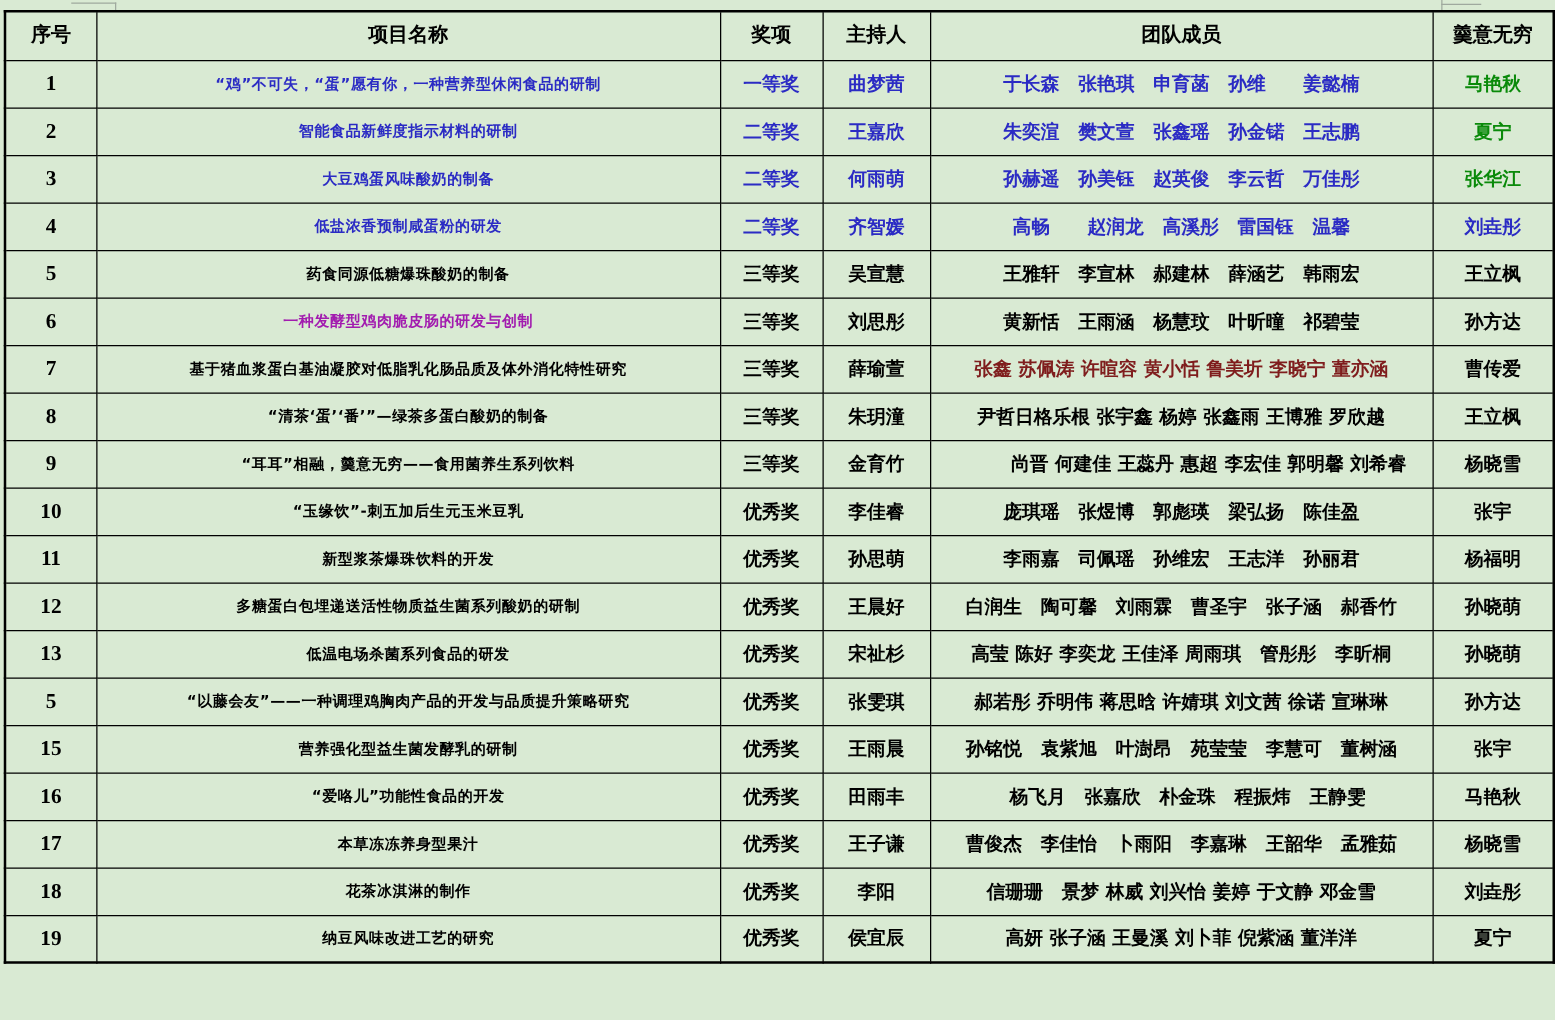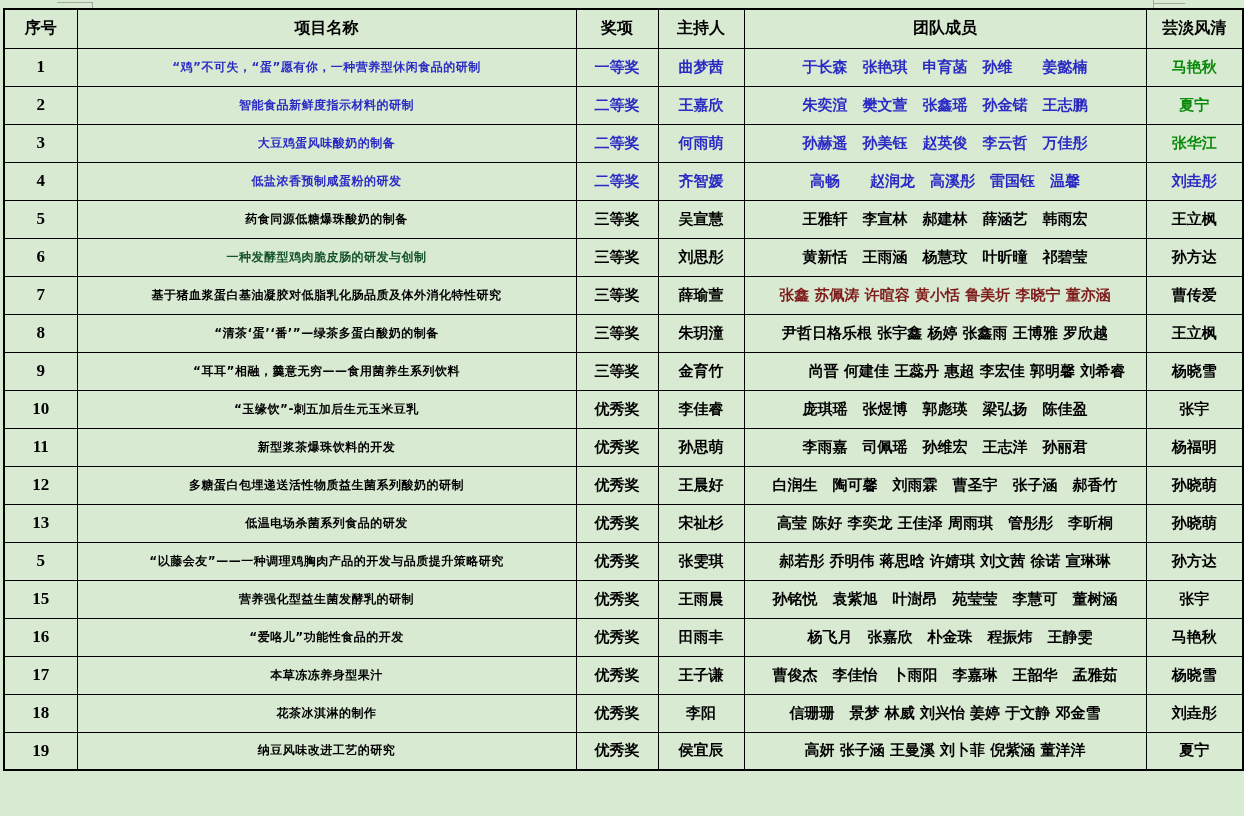--- a/index.html
+++ b/index.html
@@ -60,21 +60,21 @@
       <col style="width:402px">
       <col style="width:97px">
     </colgroup>
     <thead>
       <tr>
         <th>序号</th>
         <th>项目名称</th>
         <th>奖项</th>
         <th>主持人</th>
         <th>团队成员</th>
-        <th>芸淡风清</th>
+        <th>羹意无穷</th>
       </tr>
     </thead>
     <tbody>
         <tr>
       <td class="c-no">1</td>
       <td class="c-project" style="color: rgb(43, 43, 196);">“鸡”不可失，“蛋”愿有你，一种营养型休闲食品的研制</td>
       <td class="c-award" style="color: rgb(43, 43, 196);">一等奖</td>
       <td class="c-host" style="color: rgb(43, 43, 196);">曲梦茜</td>
       <td class="c-team" style="color: rgb(43, 43, 196);">于长森　张艳琪　申育菡　孙维　　姜懿楠</td>
       <td class="c-advisor" style="color: rgb(10, 138, 10);">马艳秋</td>
@@ -106,21 +106,21 @@
         <tr>
       <td class="c-no">5</td>
       <td class="c-project" style="color: rgb(0, 0, 0);">药食同源低糖爆珠酸奶的制备</td>
       <td class="c-award" style="color: rgb(0, 0, 0);">三等奖</td>
       <td class="c-host" style="color: rgb(0, 0, 0);">吴宣慧</td>
       <td class="c-team" style="color: rgb(0, 0, 0);">王雅轩　李宣林　郝建林　薛涵艺　韩雨宏</td>
       <td class="c-advisor" style="color: rgb(0, 0, 0);">王立枫</td>
     </tr>
         <tr>
       <td class="c-no">6</td>
-      <td class="c-project" style="color: #14532d;">一种发酵型鸡肉脆皮肠的研发与创制</td>
+      <td class="c-project" style="color: #a21caf;">一种发酵型鸡肉脆皮肠的研发与创制</td>
       <td class="c-award" style="color: rgb(0, 0, 0);">三等奖</td>
       <td class="c-host" style="color: rgb(0, 0, 0);">刘思彤</td>
       <td class="c-team" style="color: rgb(0, 0, 0);">黄新恬　王雨涵　杨慧玟　叶昕曈　祁碧莹</td>
       <td class="c-advisor" style="color: rgb(0, 0, 0);">孙方达</td>
     </tr>
         <tr>
       <td class="c-no">7</td>
       <td class="c-project" style="color: rgb(0, 0, 0);">基于猪血浆蛋白基油凝胶对低脂乳化肠品质及体外消化特性研究</td>
       <td class="c-award" style="color: rgb(0, 0, 0);">三等奖</td>
       <td class="c-host" style="color: rgb(0, 0, 0);">薛瑜萱</td>

